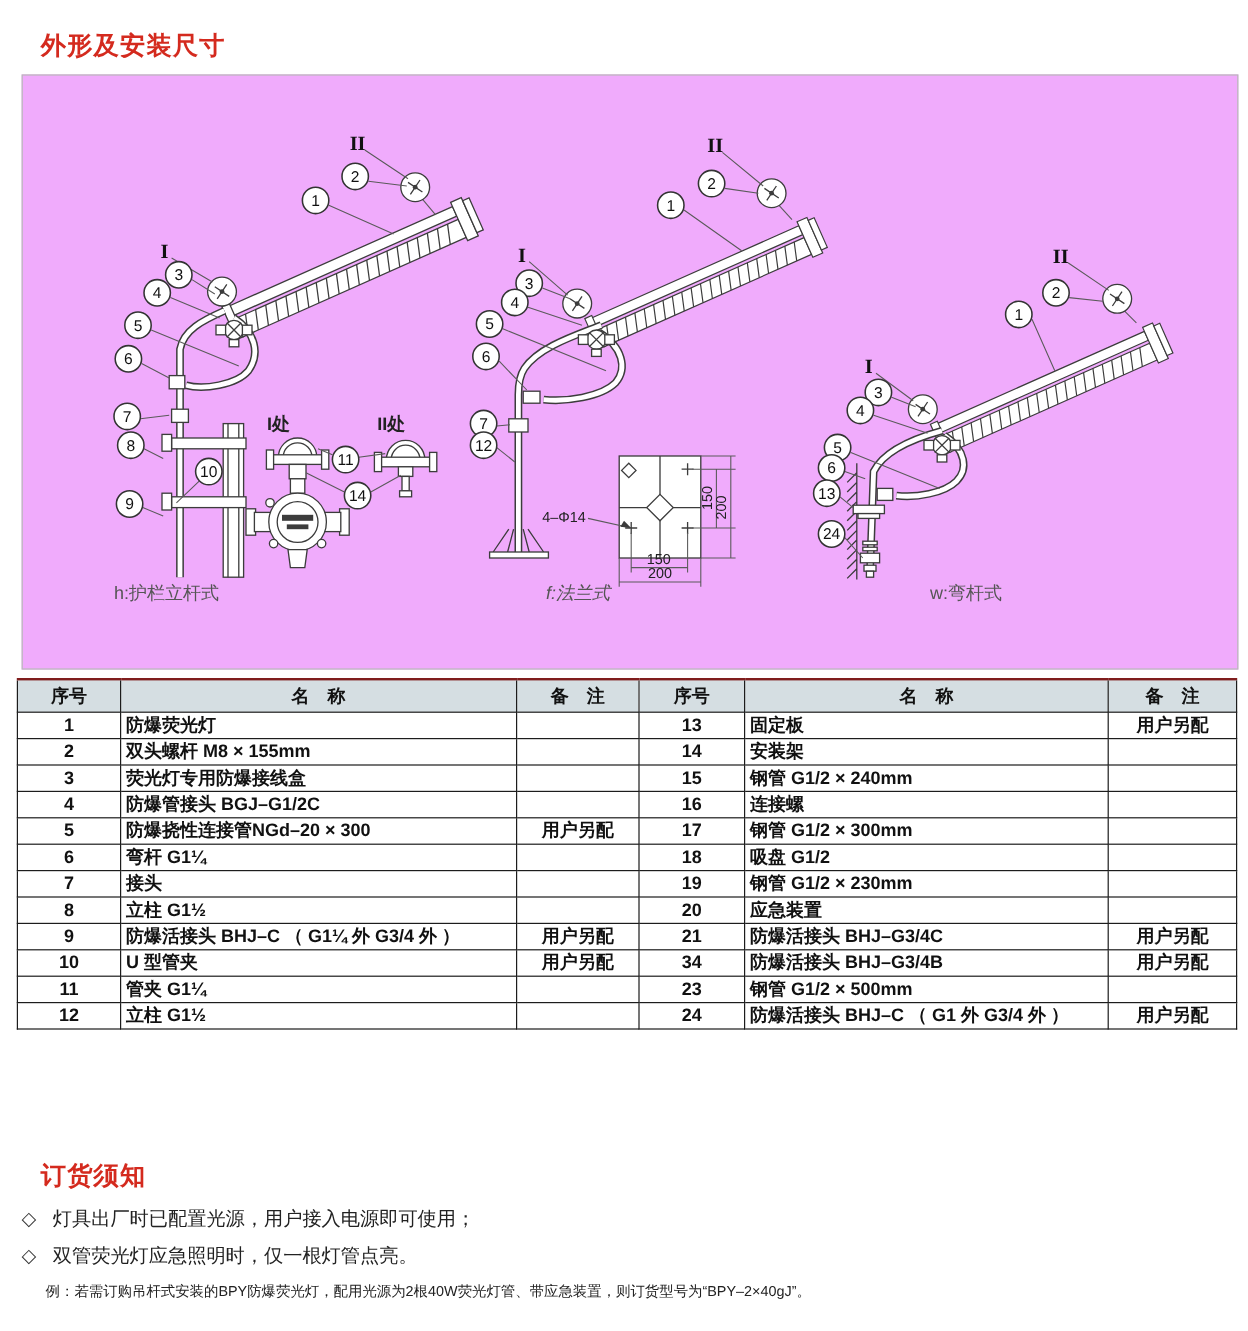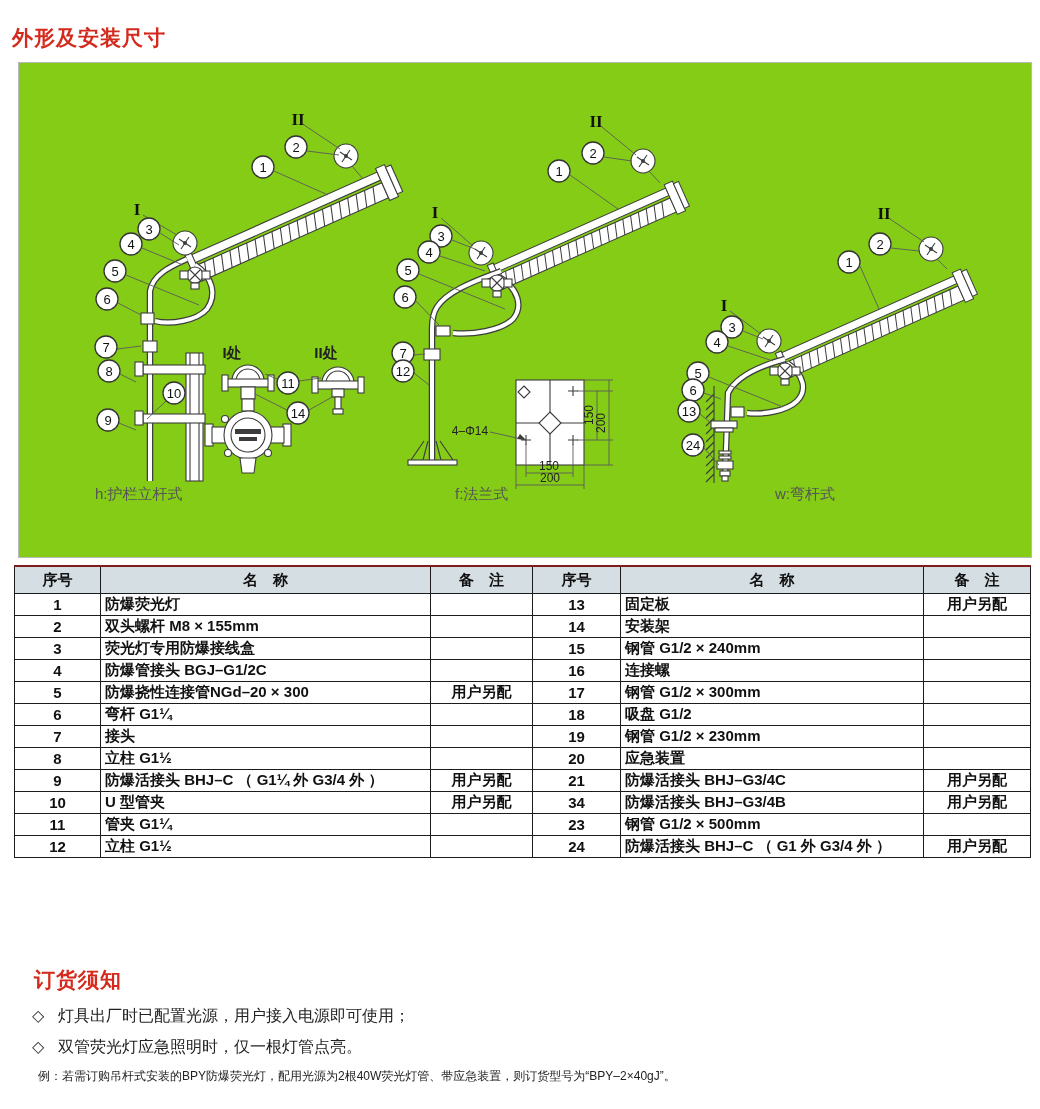--- a/index.html
+++ b/index.html
@@ -5,29 +5,29 @@
   html,body{margin:0;padding:0;}
   body{
     width:1040px;height:1109px;background:#ffffff;position:relative;
     font-family:"Liberation Sans","DejaVu Sans",sans-serif;color:#222;
     overflow:hidden;
   }
   .section-title{
     color:#d42a1e;font-size:21px;font-weight:bold;letter-spacing:1px;
     margin:0;padding:0;
   }
-  #title1{position:absolute;left:12px;top:24px;}
+  #title1{position:absolute;left:34px;top:24px;}
   #diagram-panel{
     position:absolute;left:18px;top:62px;width:1012px;height:494px;
-    border:1px solid #b9b9b9;background:#84cc16;
+    border:1px solid #b9b9b9;background:#f0abfc;
   }
   #diagram-panel svg{position:absolute;left:0;top:0;}
   .type-label{position:absolute;font-size:15px;color:#555;}
   #lbl-h{left:76px;top:422px;}
-  #lbl-f{left:436px;top:422px;}
+  #lbl-f{left:436px;top:422px;font-style:italic;}
   #lbl-w{left:756px;top:422px;text-align:right;}
 
   
   .ln{stroke:#3c3c3c;fill:none;stroke-width:1.1;}
   .fw{fill:#ffffff;stroke:#3c3c3c;stroke-width:1.1;}
   .dk{fill:#3c3c3c;stroke:none;}
   .pipe{stroke:#3c3c3c;stroke-width:6.5;fill:none;}
   .pipec{stroke:#ffffff;stroke-width:4px;fill:none;}
   .leader{stroke:#5a5a5a;stroke-width:0.9;fill:none;}
   .callout circle{fill:#fff;stroke:#333;stroke-width:1.3;}
@@ -50,21 +50,21 @@
     background:#d5dee2;height:24px;font-weight:bold;color:#111;
     border-top:2px solid #7f1d1d;
   }
   #parts-table td{height:21px;padding:0 4px;font-weight:bold;color:#111;}
   td.c-num{text-align:center;}
   td.c-name{text-align:left;padding-left:13px;}
   td.c-note{text-align:center;}
 
   
   #title2{position:absolute;left:16px;top:966px;margin-left:18px;}
-  .order-line{position:absolute;left:32px;font-size:16px;color:#222;}
+  .order-line{position:absolute;left:18px;font-size:16px;color:#222;}
   .order-line .bullet{display:inline-block;width:26px;color:#333;}
   #order-line-0{top:1006px;}
   #order-line-1{top:1037px;}
   #order-example{position:absolute;left:38px;top:1068px;font-size:12px;color:#222;}
 </style>
 </head>
 <body>
 
 <h1 id="title1" class="section-title">外形及安装尺寸</h1>
 

